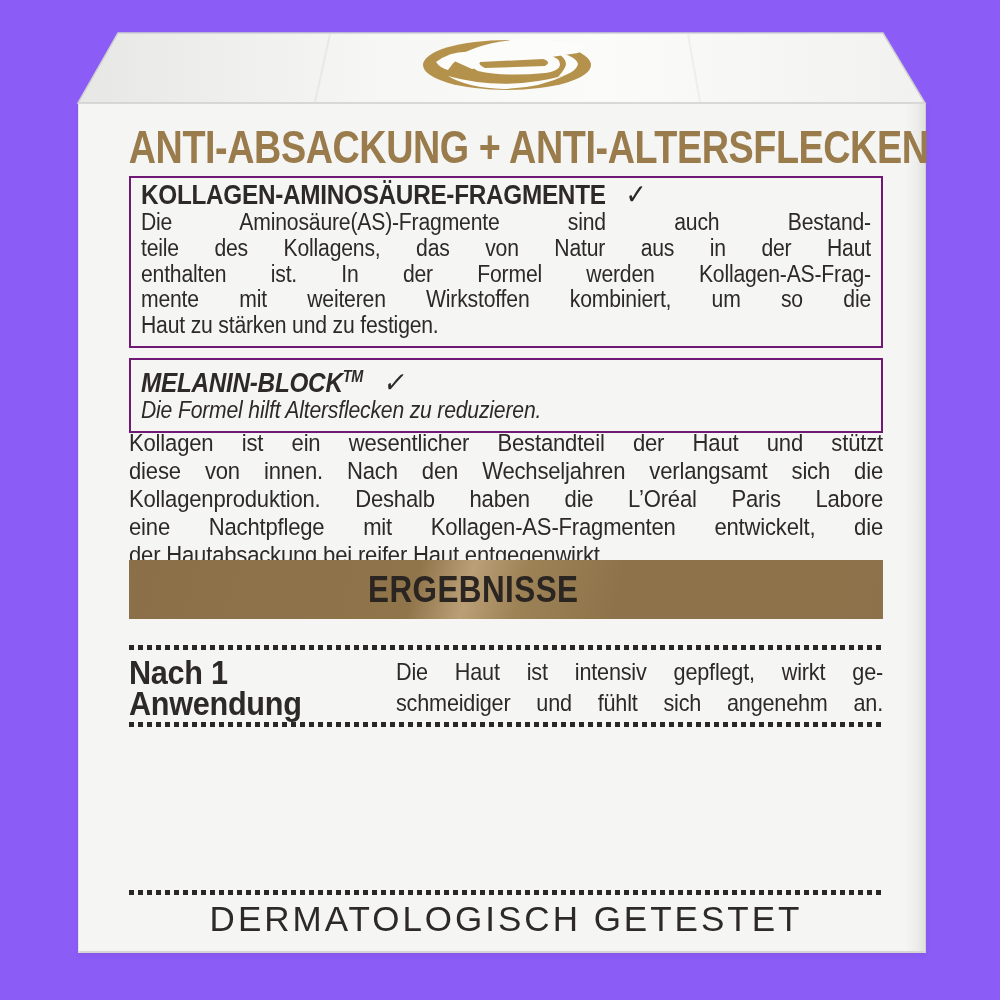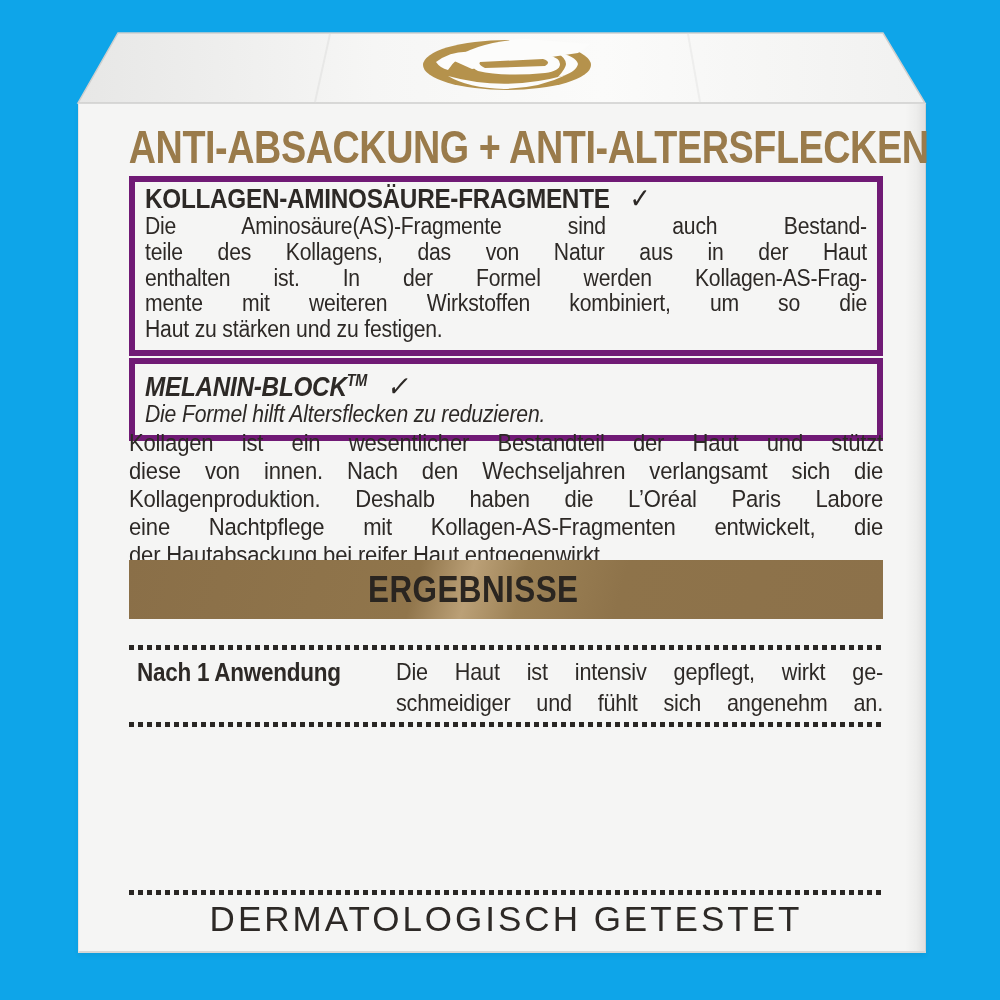--- a/index.html
+++ b/index.html
@@ -1,53 +1,53 @@
 <!DOCTYPE html>
 <html lang="de"><head>
 <meta charset="utf-8">
 <style>
   html,body{margin:0;padding:0;background:#ffffff;}
-  .stage{position:relative;width:1000px;height:1000px;background:#0ea5e9;overflow:hidden;
+  .stage{position:relative;width:1000px;height:1000px;background:#8b5cf6;overflow:hidden;
          font-family:"Liberation Sans", sans-serif;color:#2d2926;}
   
   .flap-svg{position:absolute;left:0;top:0;}
   
   .face{position:absolute;left:78px;top:103px;width:847px;height:847px;
         background:#f5f5f4;border-top:1px solid #d8d8d7;border-left:1px solid #e3e3e2;
         border-bottom:2px solid #d6d6d5;box-shadow:0 3px 5px rgba(0,0,0,0.05);}
   .face-right-shade{position:absolute;right:0;top:0;bottom:0;width:20px;
         background:linear-gradient(90deg,rgba(0,0,0,0) 0%,rgba(0,0,0,0.03) 55%,rgba(0,0,0,0.085) 100%);
         border-right:1px solid #cfcfce;}
   
   .sq{width:111.11%;transform:scaleX(0.9);transform-origin:0 0;}
   .sqc{width:117.65%;margin-left:-8.82%;transform:scaleX(0.85);transform-origin:50% 0;text-align:center;}
   .sqt{width:121.95%;margin-left:-10.97%;transform:scaleX(0.82);transform-origin:50% 0;text-align:center;}
   .just{text-align:justify;text-align-last:justify;}
   .norm{text-align:left;}
   
   .title{position:absolute;left:50px;top:16px;width:754px;
          font-size:46px;font-weight:bold;letter-spacing:-0.5px;color:#9a7b4b;white-space:nowrap;}
-  .claim-box{position:absolute;left:50px;width:754px;border:6px solid #701a75;
+  .claim-box{position:absolute;left:50px;width:754px;border:2px solid #701a75;
              padding:2px 10px 7px 10px;box-sizing:border-box;background:transparent;}
   .claim-box.b1{top:72px;}
   .claim-box.b2{top:254px;font-style:italic;}
   .claim-head{font-size:27px;font-weight:bold;line-height:30px;letter-spacing:-0.3px;white-space:nowrap;}
   .claim-head .tm{font-size:16px;vertical-align:super;font-weight:bold;}
   .claim-head .chk{font-weight:400;font-size:28px;margin-left:22px;}
   .claim-line{font-size:23.5px;line-height:25.8px;letter-spacing:-0.2px;}
   .para{position:absolute;left:50px;top:325px;width:754px;}
   .para-line{font-size:24.5px;line-height:28px;letter-spacing:-0.2px;}
   .bar{position:absolute;left:50px;top:456px;width:754px;height:59px;
        background:linear-gradient(105deg,#8a6f48 0%,#90754b 38%,#bba077 45%,#9d8256 52%,#8e734a 65%,#8c714a 100%);
        display:flex;align-items:center;justify-content:center;}
   .bar-text{font-size:37px;font-weight:bold;color:#2a2520;letter-spacing:0.5px;}
   .dots{position:absolute;left:50px;width:754px;height:5px;
         background:repeating-linear-gradient(90deg,#2a2724 0 5px,transparent 5px 9px);}
   .dots.d1{top:541px;} .dots.d2{top:618px;} .dots.d3{top:786px;}
-  .row-label{position:absolute;left:50px;width:250px;font-size:25px;font-weight:bold;line-height:31px;letter-spacing:-0.3px;margin-left:8px;}
+  .row-label{position:absolute;left:50px;width:250px;font-size:34px;font-weight:bold;line-height:31px;letter-spacing:-0.3px;}
   .row-text{position:absolute;left:317px;width:487px;}
   .r1{top:553px;} .r2{top:633px;}
   .row1-line{font-size:24px;line-height:30.5px;letter-spacing:-0.2px;}
   .row2-line{font-size:24.5px;line-height:27.6px;letter-spacing:-0.2px;}
   .footer{position:absolute;left:50px;top:795px;width:754px;text-align:center;
           font-size:35px;font-weight:400;letter-spacing:3px;color:#2d2926;}
 </style>
 </head>
 <body>
 

